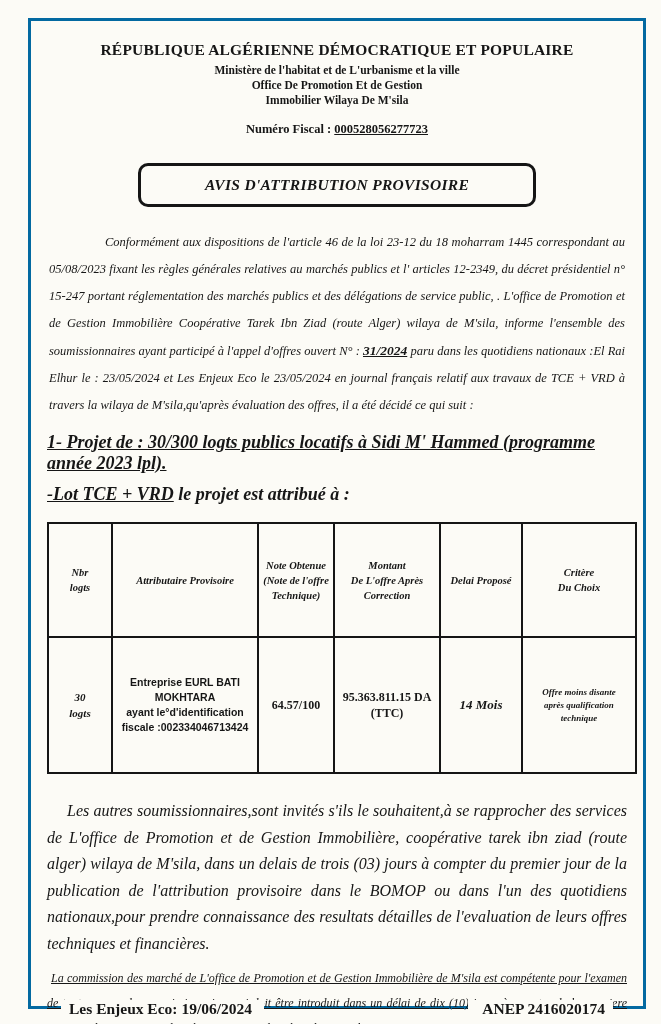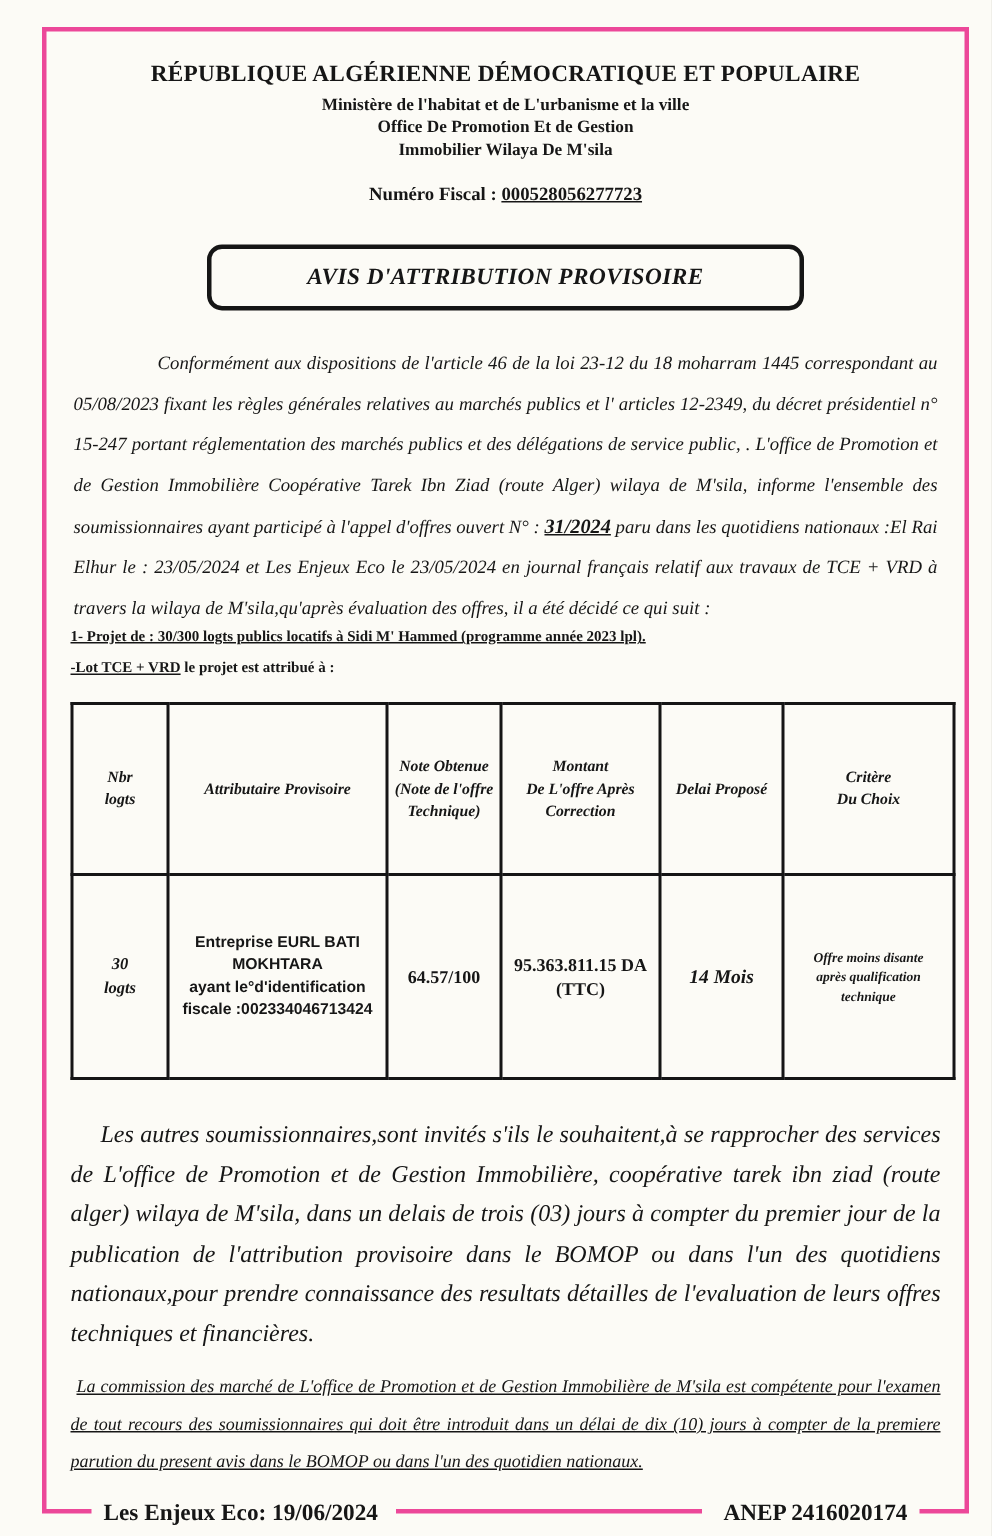--- a/index.html
+++ b/index.html
@@ -3,21 +3,21 @@
 <meta charset="utf-8">
 <style>
   html,body { margin:0; padding:0; background:#e8e6e0; }
   .page {
     position:relative; width:661px; height:1024px; margin:0 auto;
     background:#fcfbf6; color:#161616; overflow:hidden;
     font-family:"Liberation Serif", serif;
   }
   .frame {
     position:absolute; left:28px; top:18px; width:618px; height:991px;
-    border:3px solid #ec4899; box-sizing:border-box;
+    border:3px solid #0369a1; box-sizing:border-box;
     padding:20px 16px 0 16px;
   }
   
   .hdr { text-align:center; }
   .hdr-l1 { font-size:15.5px; font-weight:bold; letter-spacing:.2px; }
   .hdr-l2 { font-size:11.5px; font-weight:bold; margin-top:5px; }
   .hdr-l3 { font-size:11.5px; font-weight:bold; margin-top:3px; }
   .hdr-l4 { font-size:11.5px; font-weight:bold; margin-top:3px; }
   .fiscal { font-size:12.5px; font-weight:bold; margin-top:16px; }
   .fiscal .num { text-decoration:underline; }
@@ -28,21 +28,21 @@
     padding:10px 64px; font-weight:bold; font-style:italic; font-size:15.5px;
     letter-spacing:.3px;
   }
   
   .intro {
     margin:22px 2px 0 2px; font-style:italic; font-size:12.5px;
     line-height:27px; text-align:justify; text-indent:56px;
   }
   .offer-num { font-weight:bold; text-decoration:underline; font-size:13.5px; }
   
-  .proj { font-weight:bold; font-size:10px; }
+  .proj { margin-top:13px; font-weight:bold; font-style:italic; font-size:18px; }
   .proj1 { text-decoration:underline; }
   .proj2 { margin-top:10px; }
   .proj2 .lot { text-decoration:underline; }
   
   .tbl { width:588px; margin:17px auto 0 auto; border-collapse:collapse; table-layout:fixed; }
   .tbl th, .tbl td {
     border:2.5px solid #151515; text-align:center; vertical-align:middle;
     white-space:pre-line; padding:2px;
   }
   .tbl thead tr { height:114px;margin-left:16px; }

